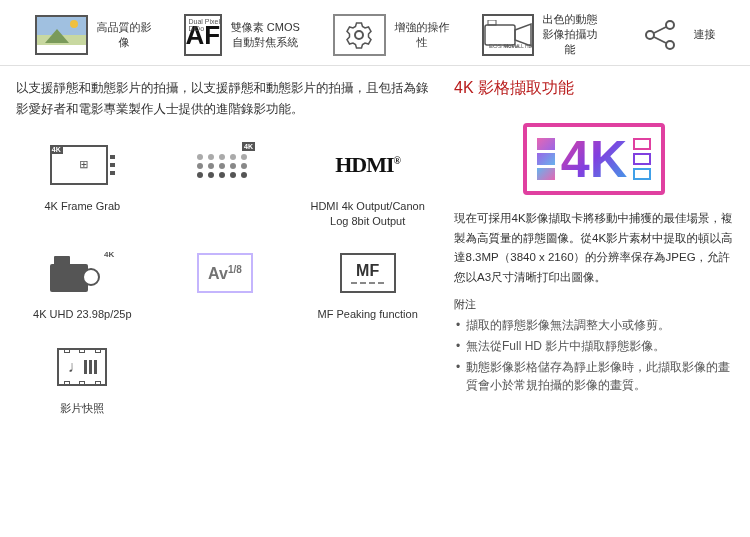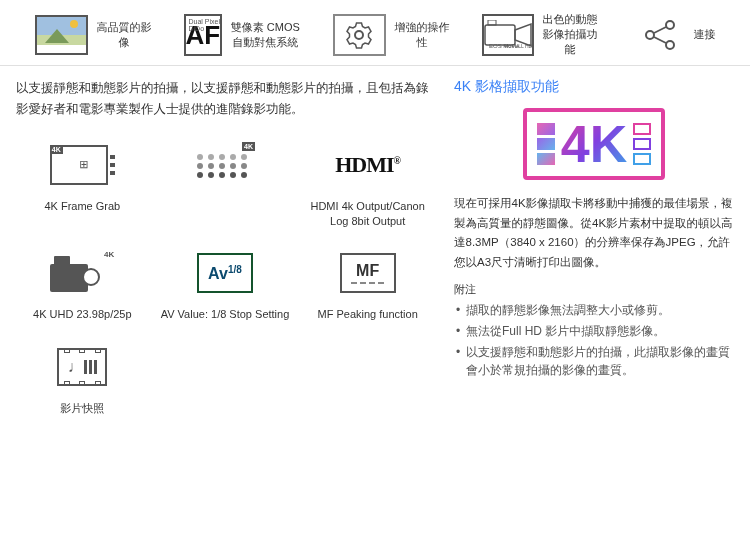--- a/index.html
+++ b/index.html
@@ -130,29 +130,29 @@
       padding: 1px 2px;
     }
     .film-dot {
       width: 5px;
       height: 4px;
       background: #555;
     }
 
     
     .av-box {
-      border: 2px solid #14532d;
+      border: 2px solid #c4b5fd;
       width: 56px;
       height: 40px;
       display: flex;
       align-items: center;
       justify-content: center;
       font-size: 16px;
       font-weight: bold;
-      color: #0c4a6e;
+      color: #737373;
     }
     .av-sup { font-size: 10px; vertical-align: super; }
 
     
     .mf-box {
       border: 2px solid #555;
       width: 56px;
       height: 40px;
       display: flex;
       flex-direction: column;
@@ -196,23 +196,23 @@
       height: 4px;
       background: #fff;
       border: 1px solid #555;
     }
     .music-note { font-size: 16px; color: #555; }
     .play-lines { display: flex; gap: 2px; }
     .play-line { width: 3px; height: 14px; background: #555; }
 
     
     .fourk-title {
-      font-size: 14px;
-      color: #3b82f6;
-      margin-bottom: 12px;
+      font-size: 16px;
+      color: #b91c1c;
+      margin-bottom: 24px;
       text-align: left;
     }
 
     
     .fourk-visual {
       display: flex;
       align-items: center;
       justify-content: center;
       margin-bottom: 14px;
     }
@@ -377,21 +377,20 @@
         </div>
         <span class="feature-label">4K UHD 23.98p/25p</span>
       </div>
 
       <div class="feature-item">
         <div class="feature-icon-wrap">
           <div class="av-box">
             <span>Av<sup class="av-sup">1/8</sup></span>
           </div>
         </div>
-        <span class="feature-label">AV Value: 1/8 Stop Setting</span>
       </div>
 
       <div class="feature-item">
         <div class="feature-icon-wrap">
           <div class="mf-box">
             <span class="mf-text">MF</span>
             <div class="mf-dashes">
               <div class="mf-dash"></div>
               <div class="mf-dash"></div>
               <div class="mf-dash"></div>
@@ -448,18 +447,18 @@
       </div>
     </div>
 
     <p class="right-description">現在可採用4K影像擷取卡將移動中捕獲的最佳場景，複製為高質量的靜態圖像。從4K影片素材中提取的頓以高達8.3MP（3840 x 2160）的分辨率保存為JPEG，允許您以A3尺寸清晰打印出圖像。</p>
 
     <div class="notes-section">
       <p class="notes-title">附注</p>
       <ul class="notes-list">
         <li>擷取的靜態影像無法調整大小或修剪。</li>
         <li>無法從Full HD 影片中擷取靜態影像。</li>
-        <li>以支援靜態和動態影片的拍攝，此擷取影像的畫質會小於常規拍攝的影像的畫質。</li>
+        <li>動態影像影格儲存為靜止影像時，此擷取影像的畫質會小於常規拍攝的影像的畫質。</li>
       </ul>
     </div>
   </div>
 
 </div>
 
 </body></html>

